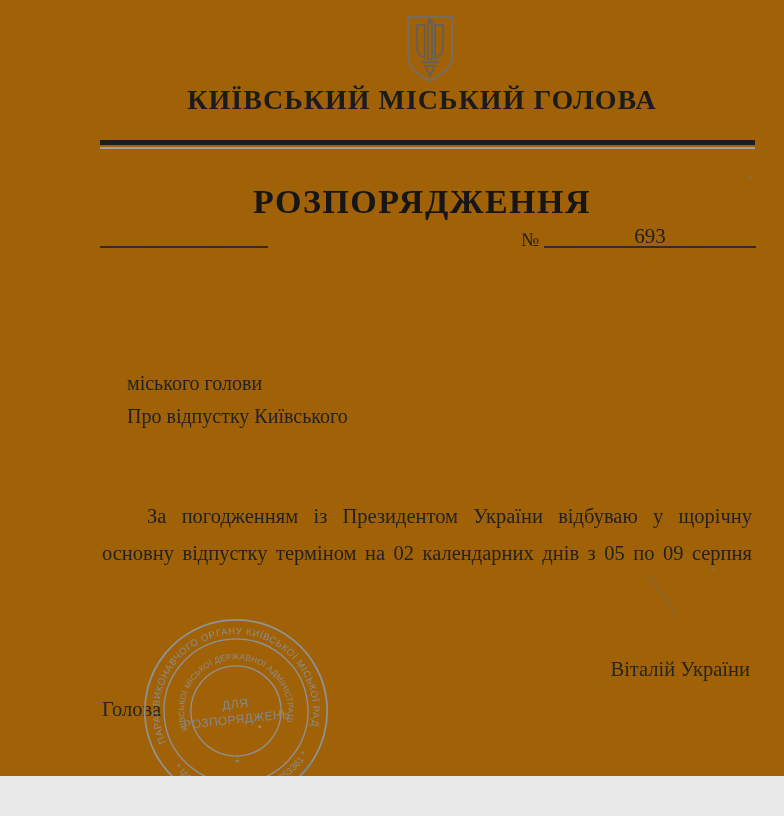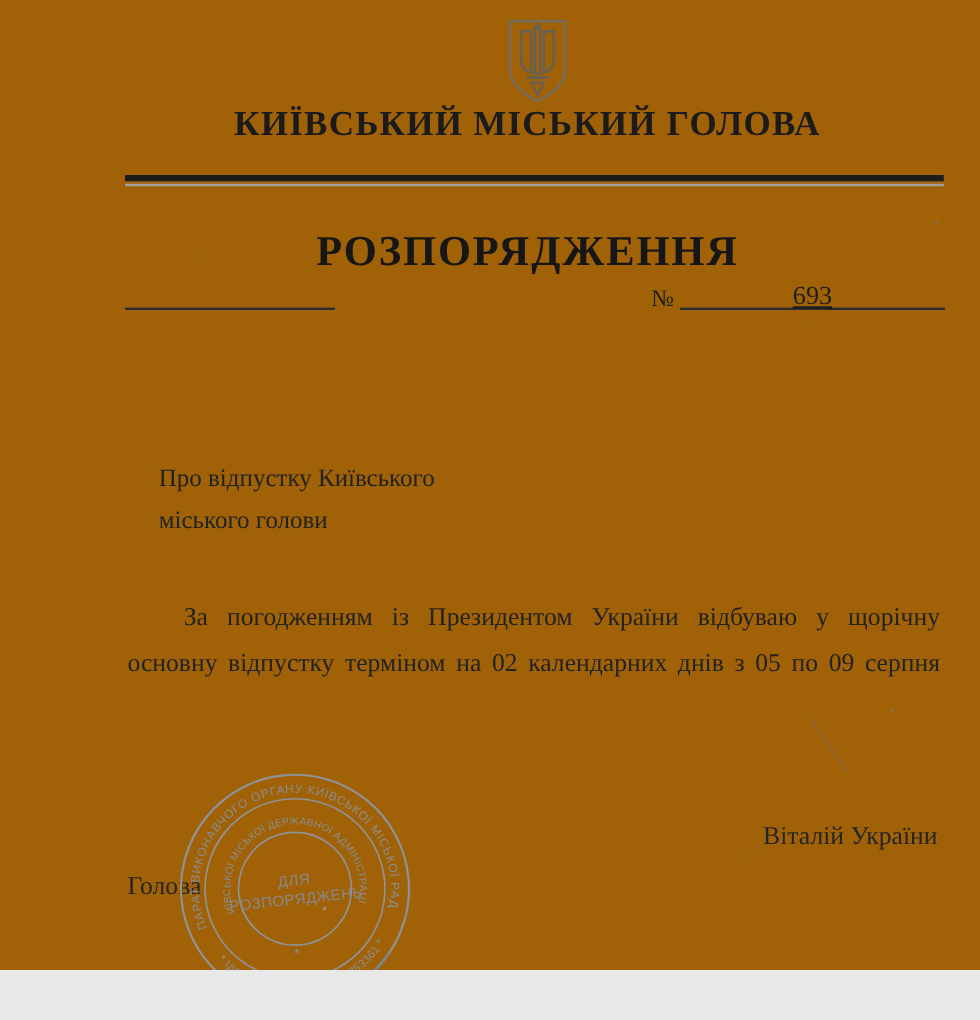--- a/index.html
+++ b/index.html
@@ -31,23 +31,23 @@
   .rule-thin{left:100px;top:147px;width:655px;height:2px;background:#a0a0a0;}
   .doc-title{
     left:97px;top:183px;width:650px;
     text-align:center;font-weight:bold;font-size:34px;letter-spacing:1.5px;
     color:#161616;
   }
   .date-value{left:100px;top:226px;width:168px;text-align:center;font-size:20px;}
   .date-underline{left:100px;top:246px;width:168px;height:2px;background:#2e2e2e;}
   .no-label{left:521px;top:229px;font-size:19px;}
   .no-underline{left:544px;top:246px;width:212px;height:2px;background:#2e2e2e;}
-  .no-value{left:560px;top:224px;width:180px;text-align:center;font-size:21px;text-decoration:underline;}
+  .no-value{left:560px;top:224px;width:180px;text-align:center;font-size:21px;}
   .subject{left:127px;top:367px;font-size:20px;line-height:33px;color:#222;}
-  .body-block{left:102px;top:476px;width:650px;font-size:20.5px;line-height:37px;color:#222;}
+  .body-block{left:102px;top:498px;width:650px;font-size:20.5px;line-height:37px;color:#222;}
   .body-line-justify{text-align:justify;text-align-last:justify;}
   .body-line-indent{text-indent:45px;}
   .sig-title{left:102px;top:658px;font-size:20.5px;color:#242424;margin-top:40px;}
   .sig-name{left:500px;top:658px;width:250px;text-align:right;font-size:20.5px;color:#242424;}
   .stamp{left:140px;top:615px;width:192px;height:192px;transform:rotate(-6deg);}
   .stamp text{font-family:"Liberation Sans", sans-serif;}
   .speck{position:absolute;background:rgba(110,110,110,0.35);}
   .dot{position:absolute;width:3px;height:3px;border-radius:50%;background:rgba(120,120,120,0.45);}
 </style>
 </head>
@@ -70,22 +70,22 @@
   <div class="abs rule-thin"></div>
 
   <div class="abs doc-title">РОЗПОРЯДЖЕННЯ</div>
 
   <div class="abs date-underline"></div>
   <div class="abs no-label">№</div>
   <div class="abs no-underline"></div>
   <div class="abs no-value">693</div>
 
   <div class="abs subject">
+    <div>міського голови</div>
     <div>Про відпустку Київського</div>
-    <div>міського голови</div>
   </div>
 
   <div class="abs body-block">
     <div class="body-line-justify body-line-indent">За погодженням із Президентом України відбуваю у щорічну</div>
     <div class="body-line-justify">основну відпустку терміном на 02 календарних днів з 05 по 09 серпня</div>
   </div>
 
   <div class="abs sig-title">Голова</div>
   <div class="abs sig-name">Віталій України</div>
 

